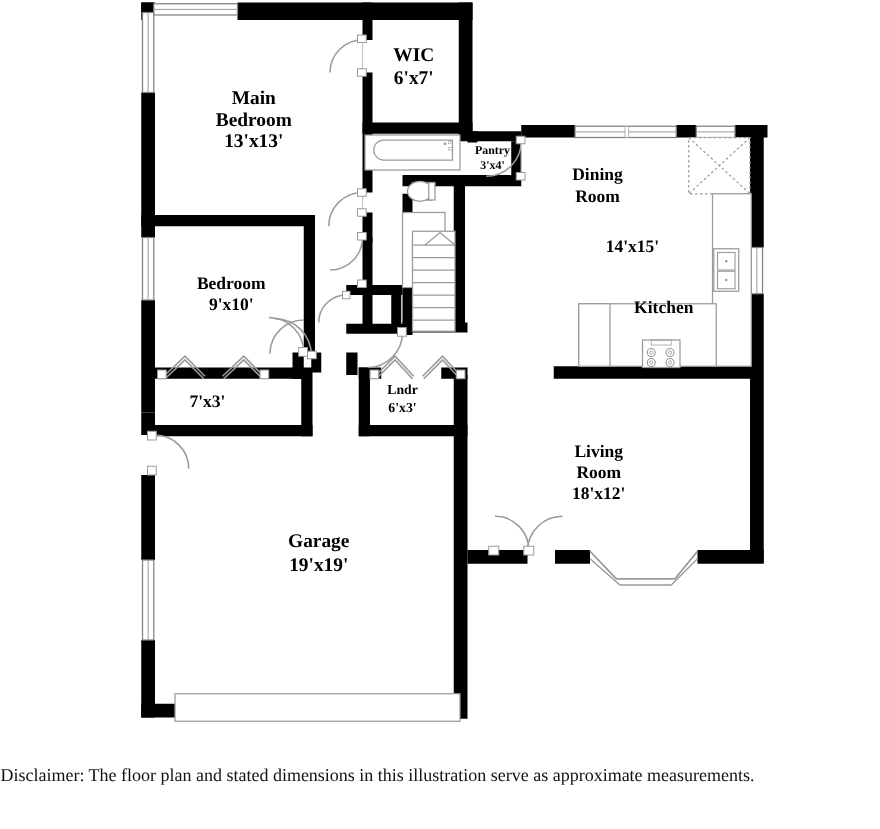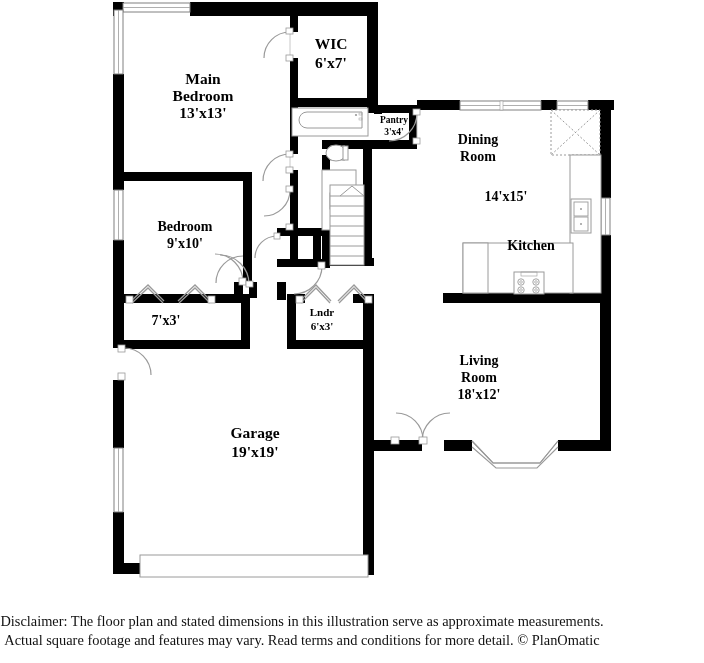--- a/index.html
+++ b/index.html
@@ -340,16 +340,15 @@
         <text class="room-label lbl-lg" x="255" y="434">Garage</text>
         <text class="room-label lbl-lg" x="255" y="453">19'x19'</text>
 
       </g>
 
     </svg>
   </div>
 
   <div id="disclaimer">
     <div>Disclaimer: The floor plan and stated dimensions in this illustration serve as approximate measurements.</div>
-    <div>Actual square footage and features may vary. Read terms and conditions for more detail. © PlanOmatic</div>
   </div>
 
 </div>
 
 </body></html>

